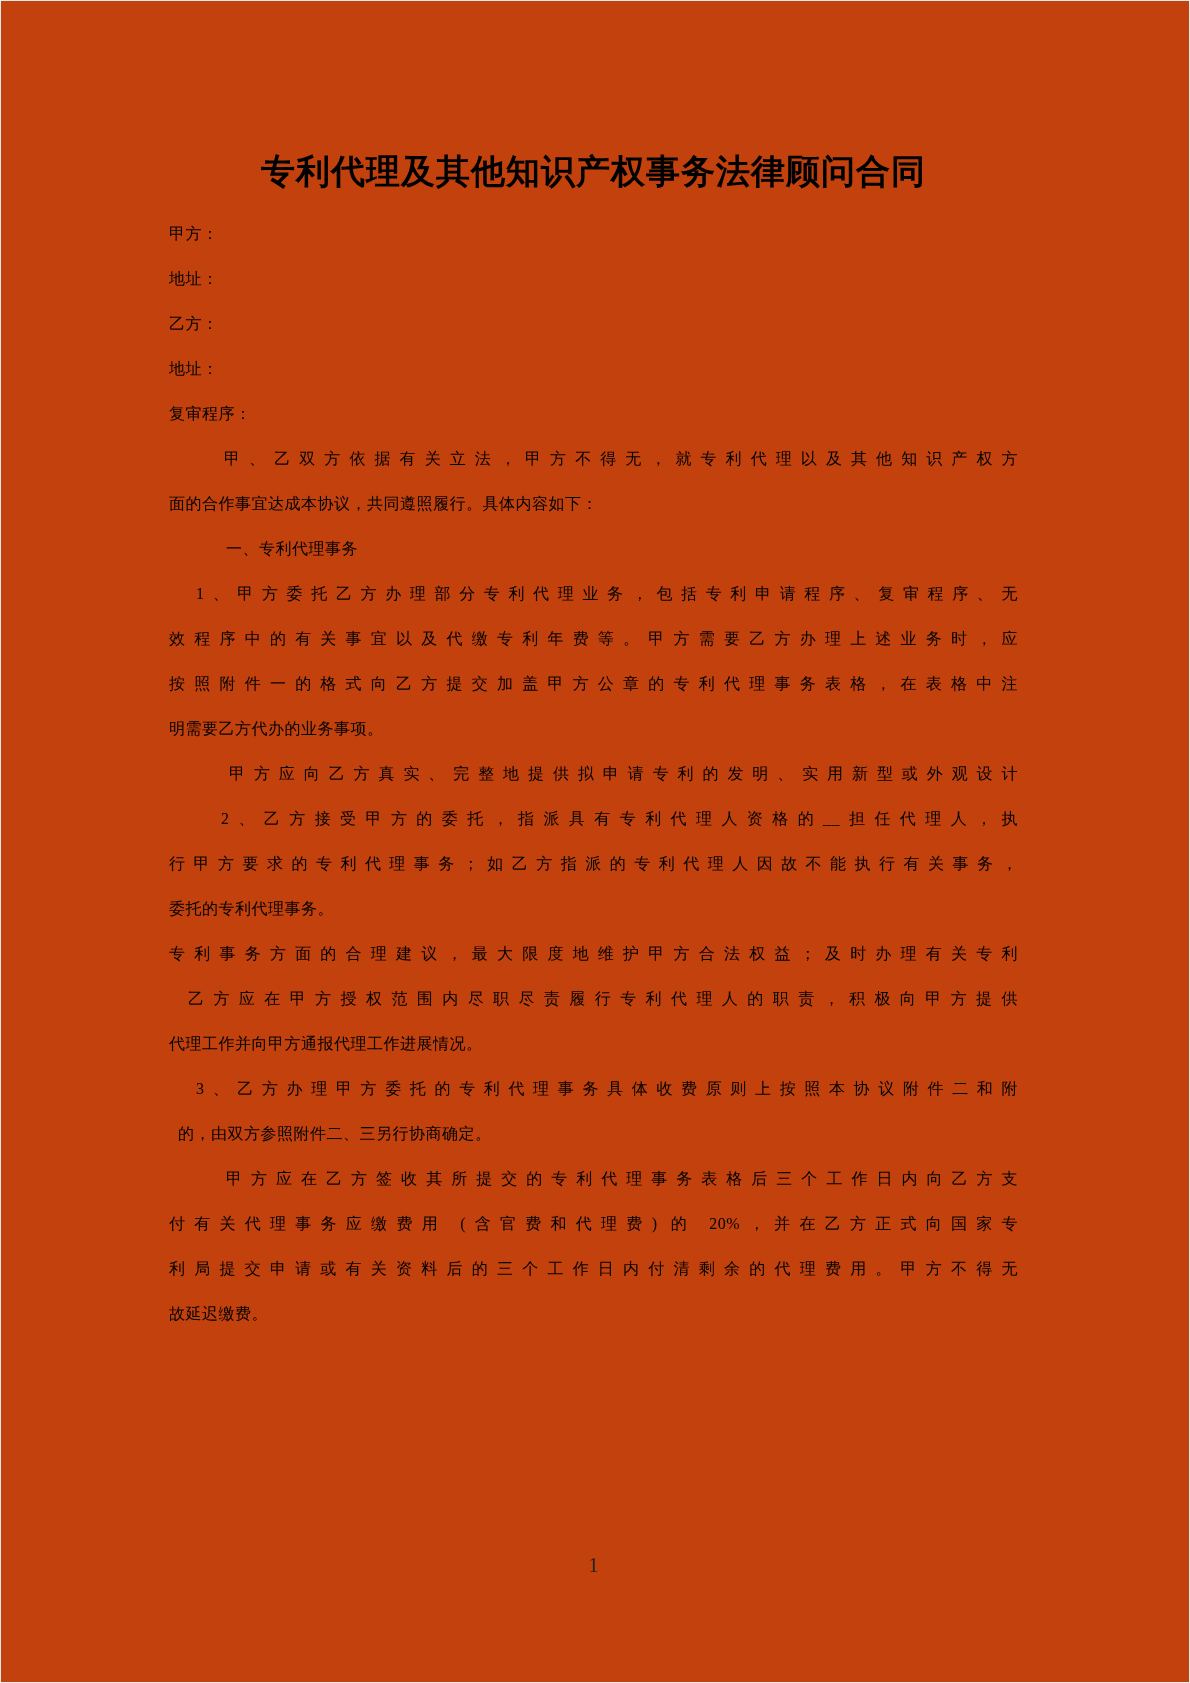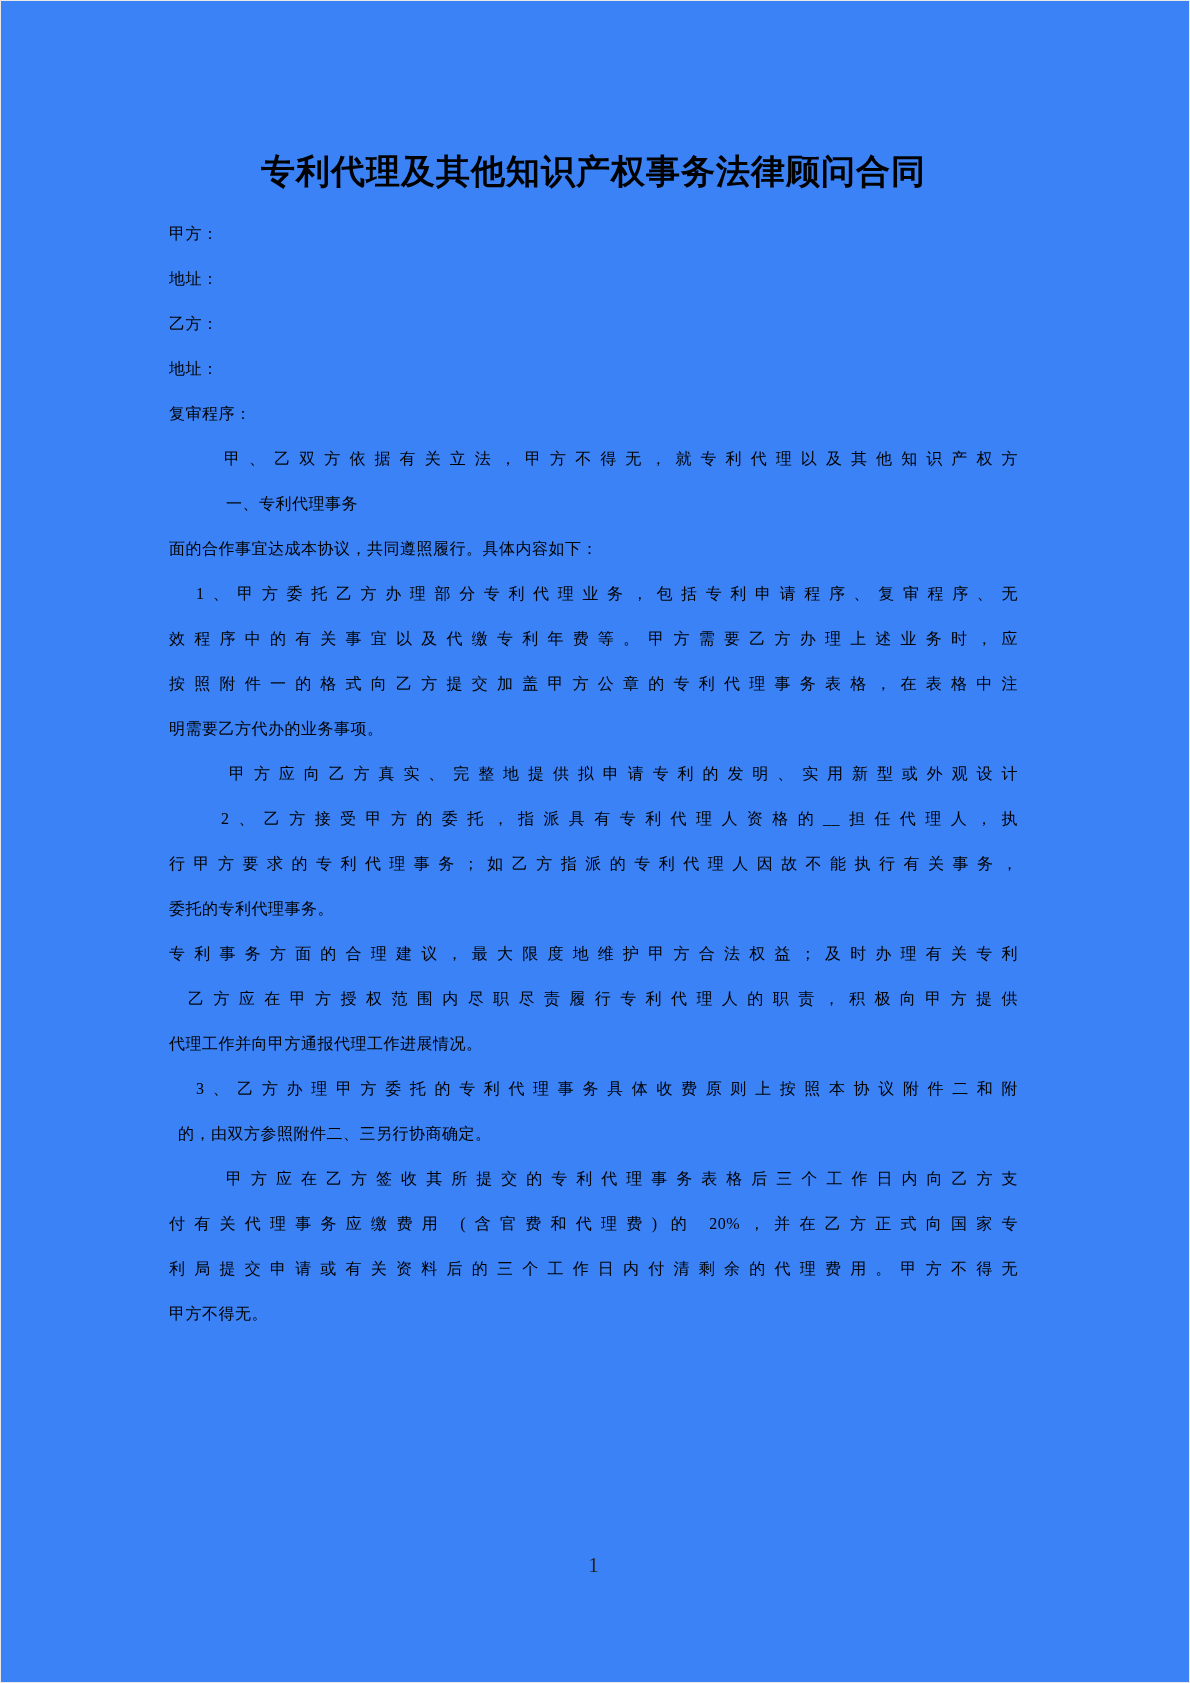--- a/index.html
+++ b/index.html
@@ -4,21 +4,21 @@
 <style>
   html, body {
     margin: 0;
     padding: 0;
     background: #ffffff;
   }
   .page {
     position: relative;
     width: 1190px;
     height: 1683px;
-    background: #3b82f6;
+    background: #c2410c;
     box-sizing: border-box;
     border: 1px solid #e8e8e8;
     font-family: "Liberation Serif", "DejaVu Serif", serif;
     color: #000000;
     overflow: hidden;
   }
   .content {
     position: absolute;
     left: 168px;
     top: 148px;
@@ -64,35 +64,35 @@
 <div class="page">
   <div class="content">
     <div class="doc-title">专利代理及其他知识产权事务法律顾问合同</div>
     <div class="doc-body">
         <div class="doc-line">甲方：</div>
         <div class="doc-line">地址：</div>
         <div class="doc-line">乙方：</div>
         <div class="doc-line">地址：</div>
         <div class="doc-line">复审程序：</div>
         <div class="doc-line j" style="padding-left: 55px;">甲、乙双方依据有关立法，甲方不得无，就专利代理以及其他知识产权方</div>
+        <div class="doc-line">面的合作事宜达成本协议，共同遵照履行。具体内容如下：</div>
         <div class="doc-line" style="padding-left: 57px;">一、专利代理事务</div>
-        <div class="doc-line">面的合作事宜达成本协议，共同遵照履行。具体内容如下：</div>
         <div class="doc-line j" style="padding-left: 27px;">1、甲方委托乙方办理部分专利代理业务，包括专利申请程序、复审程序、无</div>
         <div class="doc-line j">效程序中的有关事宜以及代缴专利年费等。甲方需要乙方办理上述业务时，应</div>
         <div class="doc-line j">按照附件一的格式向乙方提交加盖甲方公章的专利代理事务表格，在表格中注</div>
         <div class="doc-line">明需要乙方代办的业务事项。</div>
         <div class="doc-line j" style="padding-left: 60px;">甲方应向乙方真实、完整地提供拟申请专利的发明、实用新型或外观设计</div>
         <div class="doc-line j" style="padding-left: 52px;">2、乙方接受甲方的委托，指派具有专利代理人资格的__担任代理人，执</div>
         <div class="doc-line j">行甲方要求的专利代理事务；如乙方指派的专利代理人因故不能执行有关事务，</div>
         <div class="doc-line">委托的专利代理事务。</div>
         <div class="doc-line j">专利事务方面的合理建议，最大限度地维护甲方合法权益；及时办理有关专利</div>
         <div class="doc-line j" style="padding-left: 19px;">乙方应在甲方授权范围内尽职尽责履行专利代理人的职责，积极向甲方提供</div>
         <div class="doc-line">代理工作并向甲方通报代理工作进展情况。</div>
         <div class="doc-line j" style="padding-left: 27px;">3、乙方办理甲方委托的专利代理事务具体收费原则上按照本协议附件二和附</div>
         <div class="doc-line" style="padding-left: 9px;">的，由双方参照附件二、三另行协商确定。</div>
         <div class="doc-line j" style="padding-left: 57px;">甲方应在乙方签收其所提交的专利代理事务表格后三个工作日内向乙方支</div>
         <div class="doc-line j">付有关代理事务应缴费用 (含官费和代理费) 的 20%，并在乙方正式向国家专</div>
         <div class="doc-line j">利局提交申请或有关资料后的三个工作日内付清剩余的代理费用。甲方不得无</div>
-        <div class="doc-line">甲方不得无。</div>
+        <div class="doc-line">故延迟缴费。</div>
       </div>
   </div>
   <div class="page-number">1</div>
 </div>
 
 </body></html>

